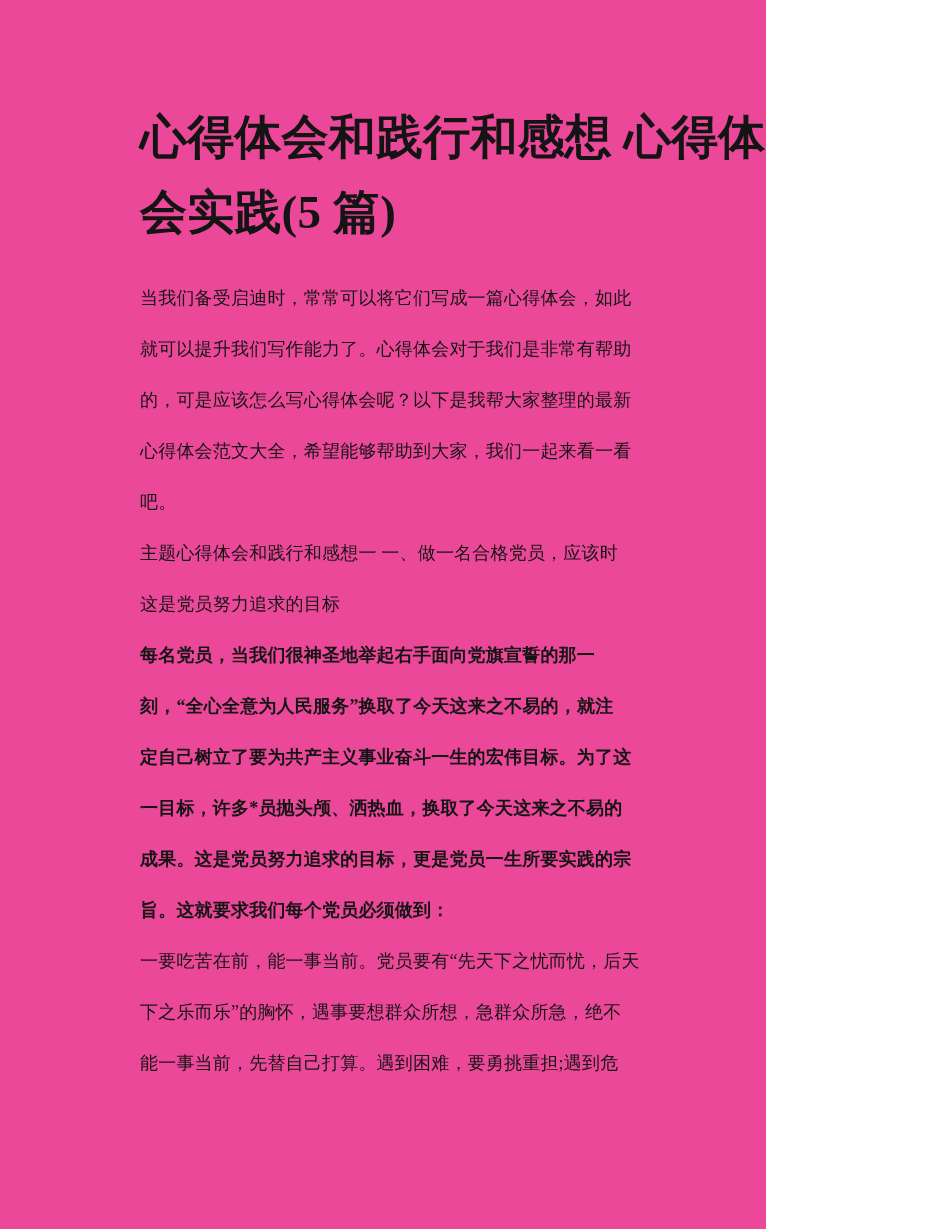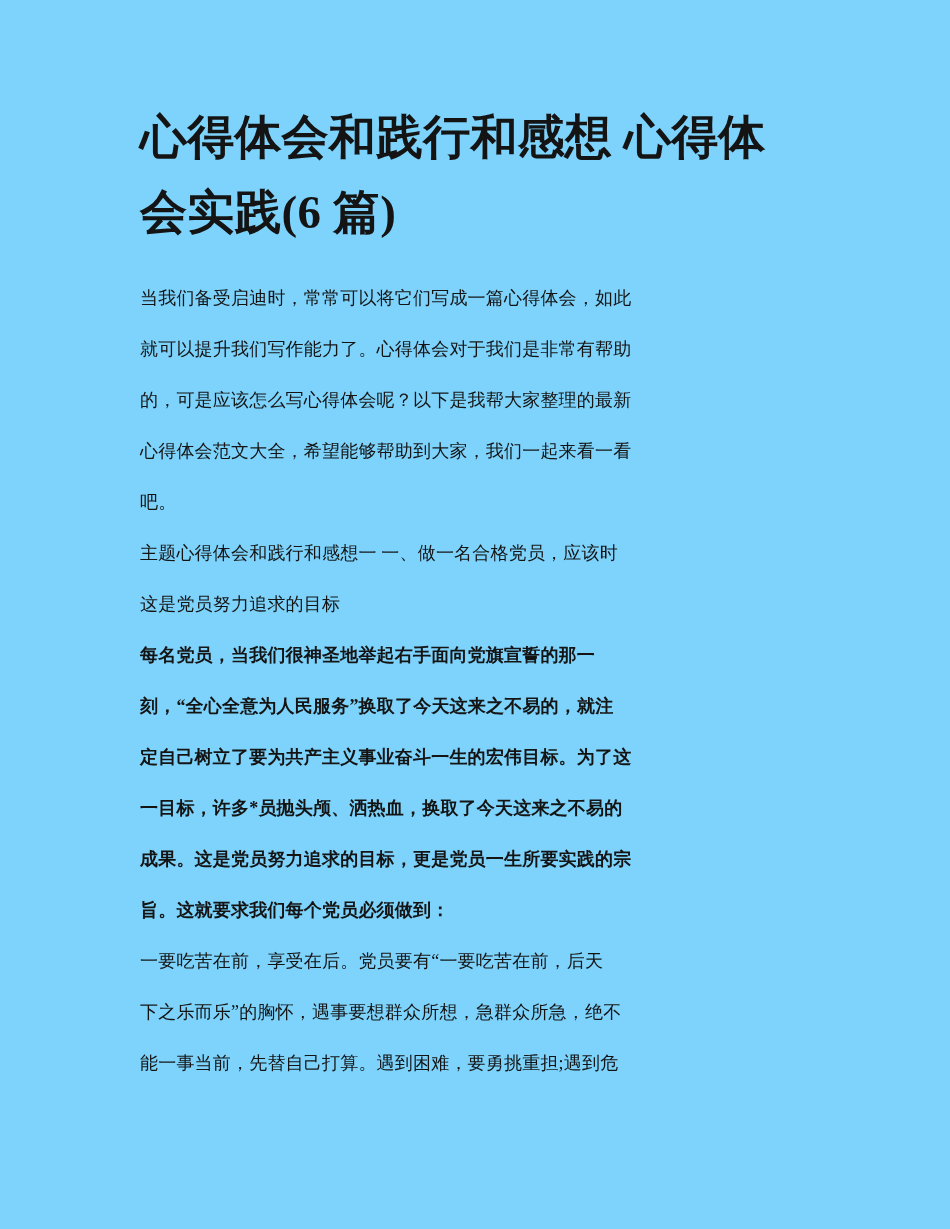--- a/index.html
+++ b/index.html
@@ -2,23 +2,23 @@
 <html><head>
 <meta charset="utf-8">
 <style>
   html, body {
     margin: 0;
     padding: 0;
     background: #ffffff;
   }
   .page {
     position: relative;
-    width: 950px;
+    width: 766px;
     height: 1229px;
-    background: #7dd3fc;
+    background: #ec4899;
     overflow: hidden;
     font-family: "Liberation Serif", "DejaVu Serif", serif;
     color: #141414;
   }
   .content {
     position: absolute;
     left: 140px;
     top: 100px;
     width: 678px;
   }
@@ -43,21 +43,21 @@
   }
 </style>
 </head>
 <body>
 
 <div class="page">
   <div class="content">
 
     <div class="doc-title">
       <div class="line">心得体会和践行和感想 心得体</div>
-      <div class="line">会实践(6 篇)</div>
+      <div class="line">会实践(5 篇)</div>
     </div>
 
     <div class="para body-text">
       <div class="line">当我们备受启迪时，常常可以将它们写成一篇心得体会，如此</div>
       <div class="line">就可以提升我们写作能力了。心得体会对于我们是非常有帮助</div>
       <div class="line">的，可是应该怎么写心得体会呢？以下是我帮大家整理的最新</div>
       <div class="line">心得体会范文大全，希望能够帮助到大家，我们一起来看一看</div>
       <div class="line">吧。</div>
     </div>
 
@@ -69,19 +69,19 @@
     <div class="para body-text" style="margin-top:0;font-weight:bold;">
       <div class="line">每名党员，当我们很神圣地举起右手面向党旗宣誓的那一</div>
       <div class="line">刻，“全心全意为人民服务”换取了今天这来之不易的，就注</div>
       <div class="line">定自己树立了要为共产主义事业奋斗一生的宏伟目标。为了这</div>
       <div class="line">一目标，许多*员抛头颅、洒热血，换取了今天这来之不易的</div>
       <div class="line">成果。这是党员努力追求的目标，更是党员一生所要实践的宗</div>
       <div class="line">旨。这就要求我们每个党员必须做到：</div>
     </div>
 
     <div class="para body-text" style="margin-top:0;">
-      <div class="line">一要吃苦在前，享受在后。党员要有“一要吃苦在前，后天</div>
+      <div class="line">一要吃苦在前，能一事当前。党员要有“先天下之忧而忧，后天</div>
       <div class="line">下之乐而乐”的胸怀，遇事要想群众所想，急群众所急，绝不</div>
       <div class="line">能一事当前，先替自己打算。遇到困难，要勇挑重担;遇到危</div>
     </div>
 
   </div>
 </div>
 
 </body></html>

